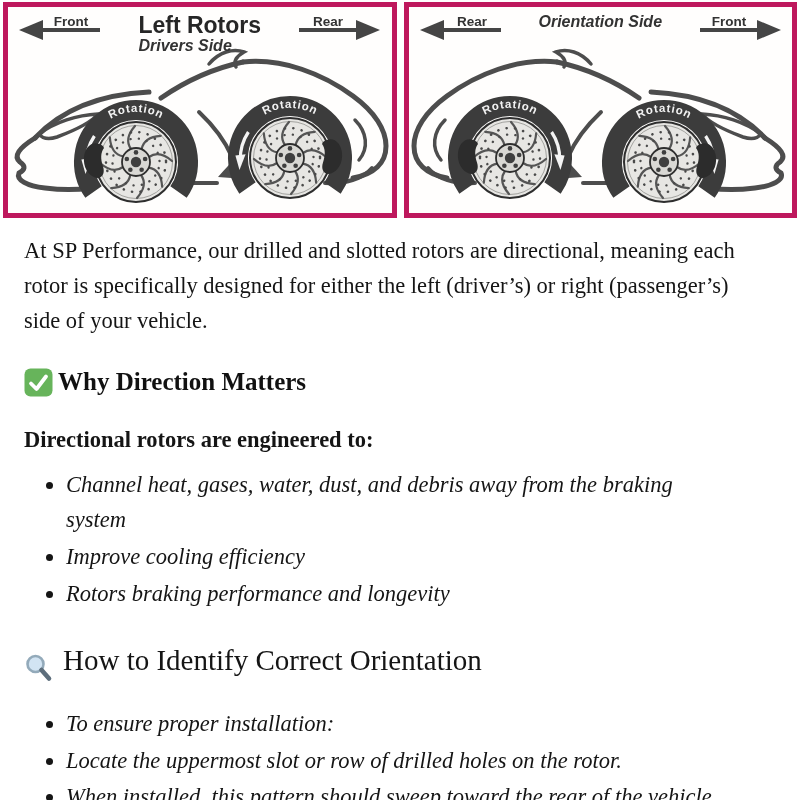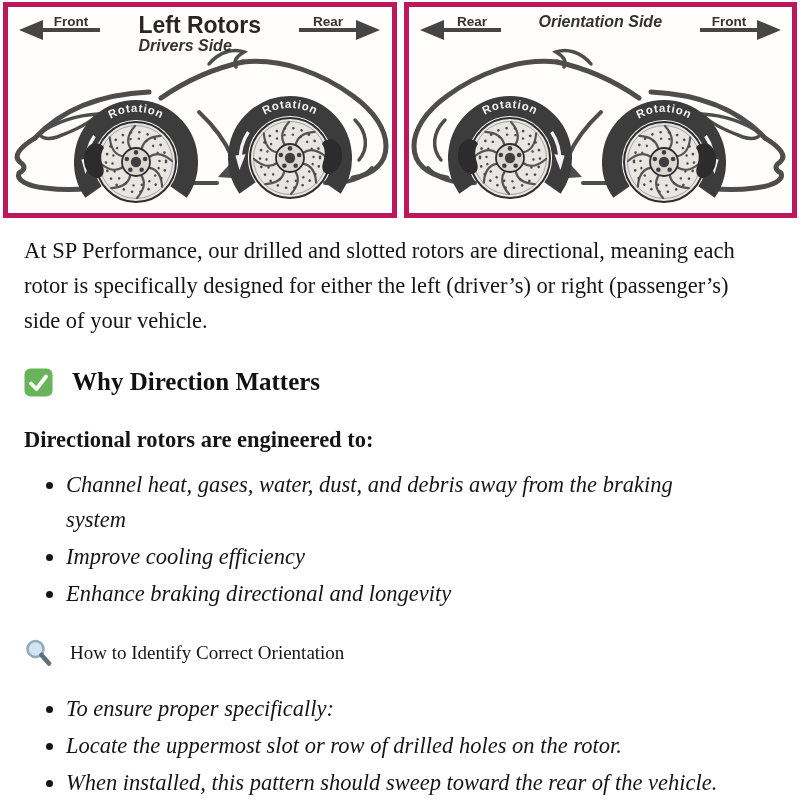--- a/index.html
+++ b/index.html
@@ -11,22 +11,22 @@
   .panel-header{display:flex;justify-content:space-between;align-items:flex-start;padding:8px 8px 0 8px;position:relative;z-index:2;}
   .titles{text-align:left;margin-top:-2px;}
   .panel-title{font-family:"Liberation Sans",sans-serif;font-weight:bold;font-size:23px;line-height:24px;color:#262626;}
   .panel-subtitle{font-family:"Liberation Sans",sans-serif;font-weight:bold;font-style:italic;font-size:16px;line-height:17px;color:#333;}
   .dir-svg{display:block;}
   .car-overlay{position:absolute;left:0;top:0;width:794px;height:216px;pointer-events:none;z-index:1;}
 
   
   main{padding:12px 28px 0 24px;font-size:22.5px;line-height:1.55;}
   .intro{margin:4px 0 12px;max-width:742px;}
-  .h-bold{font-size:25px;font-weight:bold;margin:24px 0 0;display:flex;align-items:center;gap:19px;color:#111;}
-  .h-plain{font-size:19px;font-weight:normal;margin:26px 0 0;display:flex;align-items:flex-start;gap:16px;}
+  .h-bold{font-size:25px;font-weight:bold;margin:24px 0 0;display:flex;align-items:center;gap:5px;color:#111;}
+  .h-plain{font-size:29px;font-weight:normal;margin:26px 0 0;display:flex;align-items:flex-end;gap:9px;}
   .lead{margin:22px 0 0;font-weight:bold;}
   ul{margin:10px 0 0;padding-left:42px;list-style:disc;font-style:italic;}
   ul.steps{margin-top:24px;}
   li{margin:2px 0;max-width:650px;}
   ul.steps li{max-width:714px;}
   .emoji{flex:0 0 auto;display:inline-block;}
 </style>
 </head>
 <body>
 
@@ -182,32 +182,32 @@
       </svg>
     </span>
     <span>Why Direction Matters</span>
   </h2>
 
   <p class="lead">Directional rotors are engineered to:</p>
 
   <ul class="benefits">
     <li>Channel heat, gases, water, dust, and debris away from the braking system</li>
     <li>Improve cooling efficiency</li>
-    <li>Enhance braking directional and longevity</li>
+    <li>Rotors braking performance and longevity</li>
   </ul>
 
   <h3 class="h-plain">
     <span class="emoji">
       <svg width="30" height="30" viewBox="0 0 30 30" style="display:block">
         <circle cx="11.5" cy="11" r="8" fill="#d2e4f3" stroke="#93aaba" stroke-width="2.6"></circle>
         <line x1="17.5" y1="17" x2="25" y2="25.5" stroke="#5d6e7c" stroke-width="4.6" stroke-linecap="round"></line>
       </svg>
     </span>
     <span>How to Identify Correct Orientation</span>
   </h3>
 
   <ul class="steps">
-    <li>To ensure proper specifically:</li>
+    <li>To ensure proper installation:</li>
     <li>Locate the uppermost slot or row of drilled holes on the rotor.</li>
     <li>When installed, this pattern should sweep toward the rear of the vehicle.</li>
   </ul>
 
 </main>
 
 </body></html>

